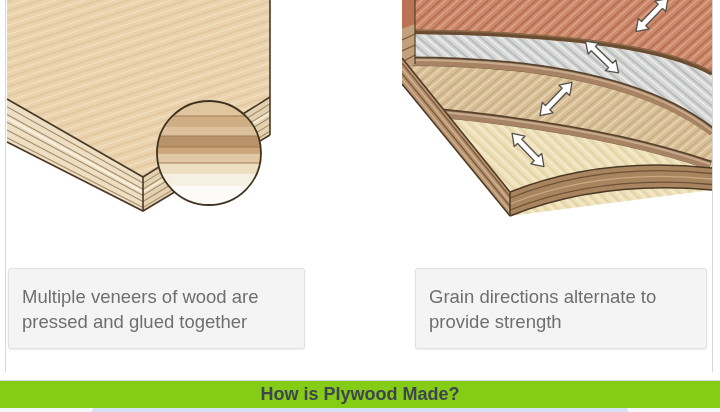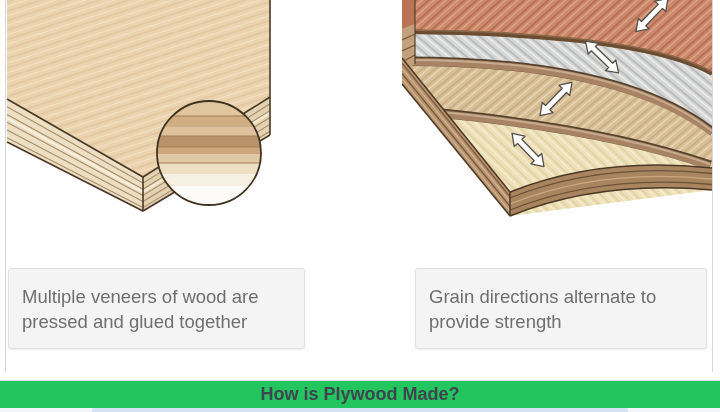--- a/index.html
+++ b/index.html
@@ -10,21 +10,21 @@
   .card-edge.right{left:712px;}
   .illus{position:absolute;top:0;}
   .illus.left{left:6px;}
   .illus.right{left:402px;}
   .caption{position:absolute;top:268px;height:81px;background:#f4f4f4;border:1px solid #e1e1e1;
            border-radius:3px;box-sizing:border-box;box-shadow:0 1px 2px rgba(0,0,0,.08);
            display:flex;align-items:center;padding:0 13px;color:#6f6f6f;
            font-size:18.5px;line-height:25px;}
   .caption.left{left:8px;width:297px;}
   .caption.right{left:415px;width:292px;}
-  .footer-bar{position:absolute;left:0;top:380px;width:720px;height:28px;background:#22c55e;
+  .footer-bar{position:absolute;left:0;top:380px;width:720px;height:28px;background:#84cc16;
               border-top:1px solid #d7dbe2;box-sizing:border-box;display:flex;align-items:center;
               justify-content:center;color:#3f4550;font-size:18px;font-weight:600;}
   .footer-strip{position:absolute;left:0;top:408px;width:720px;height:4px;background:#f2f6fa;}
   .button-sliver{position:absolute;left:92px;top:408px;width:536px;height:4px;background:#d5e1f4;
                  border-radius:3px 3px 0 0;}
 </style>
 </head>
 <body>
 
 <div class="screen">

